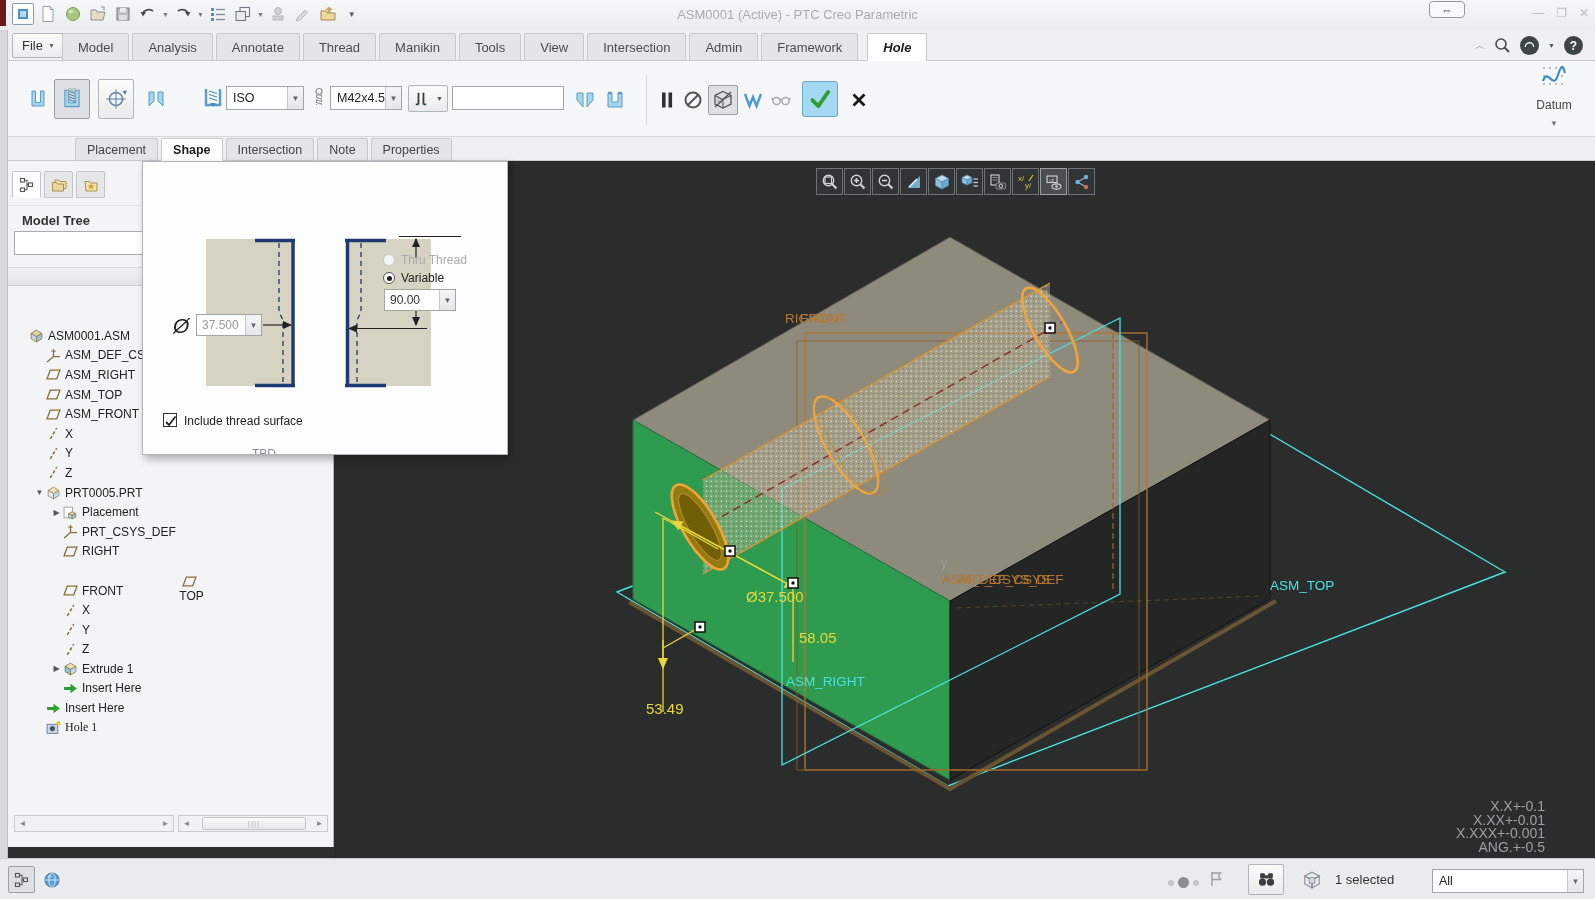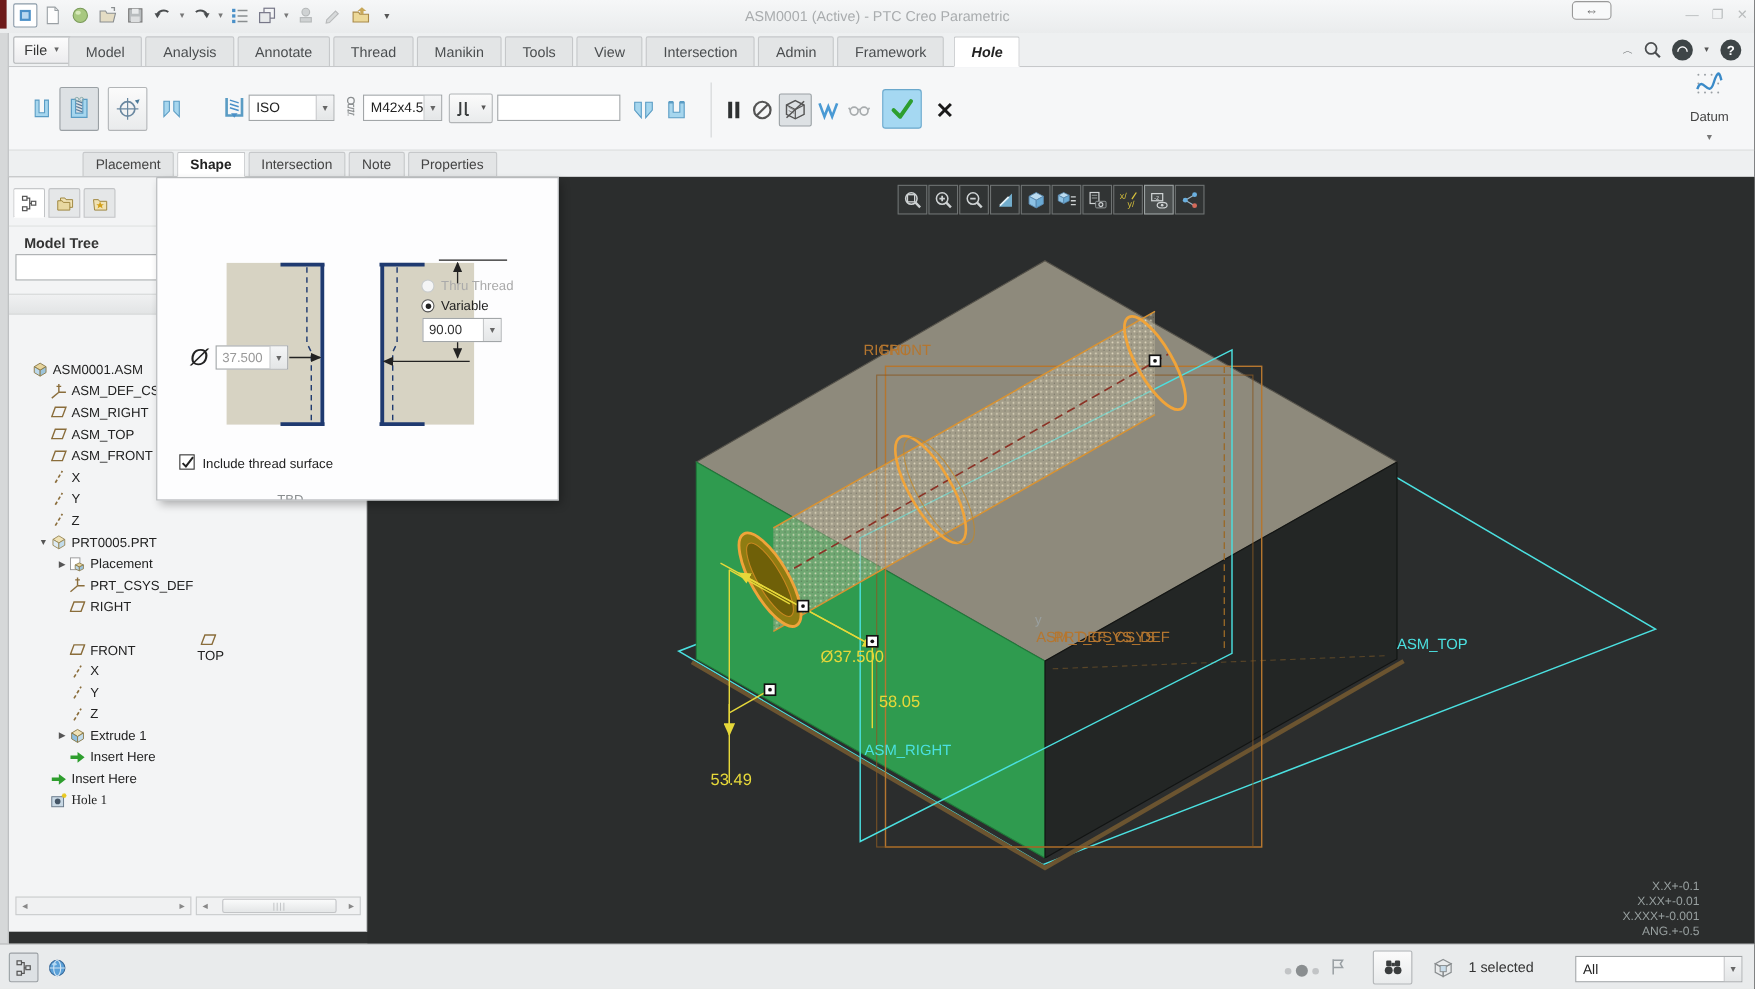--- a/index.html
+++ b/index.html
@@ -80,21 +80,21 @@
   .sbar .sarr{width:15px;text-align:center;font-size:8px;color:#888;}
   .sbar .strack{flex:1;height:100%;}
   .sbar .sthumb{height:13px;background:linear-gradient(#fafbfb,#e4e6e7);border:1px solid #c2c4c6;
                 border-radius:2px;margin-top:1px;display:flex;align-items:center;justify-content:center;
                 color:#b5b8ba;font-size:8px;letter-spacing:1px;}
   .viewport{position:absolute;left:334px;top:0;width:1261px;height:697px;background:#2b2d2d;overflow:hidden;}
   .gtoolbar{position:absolute;left:482px;top:7px;display:flex;gap:1px;}
   .gbtn{width:27px;height:27px;background:#313434;border:1px solid #6e7272;display:flex;
         align-items:center;justify-content:center;}
   .gbtn.pressed{background:#4a4e4e;border-color:#9aa0a0;}
-  .accuracy{position:absolute;right:50px;bottom:4px;text-align:right;color:#98a0a0;font-size:11px;line-height:13.5px;}
+  .accuracy{position:absolute;right:50px;bottom:4px;text-align:right;color:#98a0a0;font-size:14px;line-height:13.5px;}
   
   .shapepanel{position:absolute;left:142px;top:0;width:366px;height:294px;background:#fdfdfe;
               border:1px solid #b2b5b7;box-shadow:3px 4px 8px rgba(0,0,0,0.3);overflow:hidden;z-index:6;}
   .beige{position:absolute;background:#d7d3c3;}
   .pfield{position:absolute;height:22px;background:#fff;border:1px solid #a2a6a8;display:flex;}
   .pfield .fval{flex:1;display:flex;align-items:center;padding-left:5px;font-size:12px;}
   .radio{position:absolute;width:12px;height:12px;border:1px solid #9aa0a4;border-radius:50%;background:#fff;}
   .radio.sel{border-color:#555;}
   .radio.sel::after{content:"";position:absolute;left:2.5px;top:2.5px;width:5px;height:5px;
                     border-radius:50%;background:#222;}

